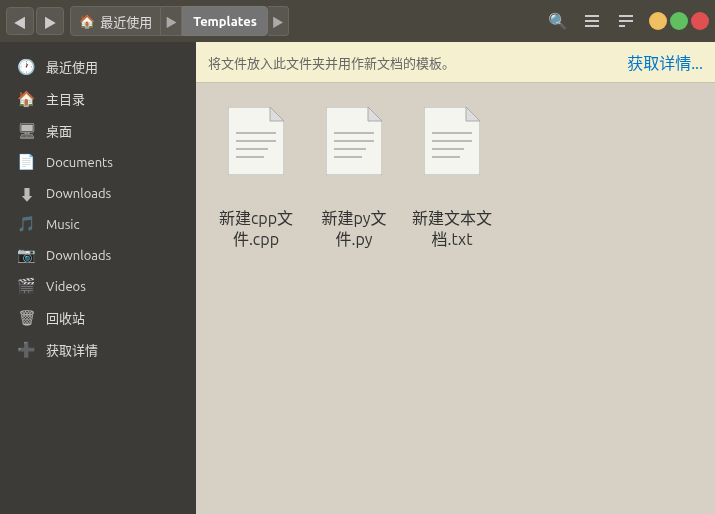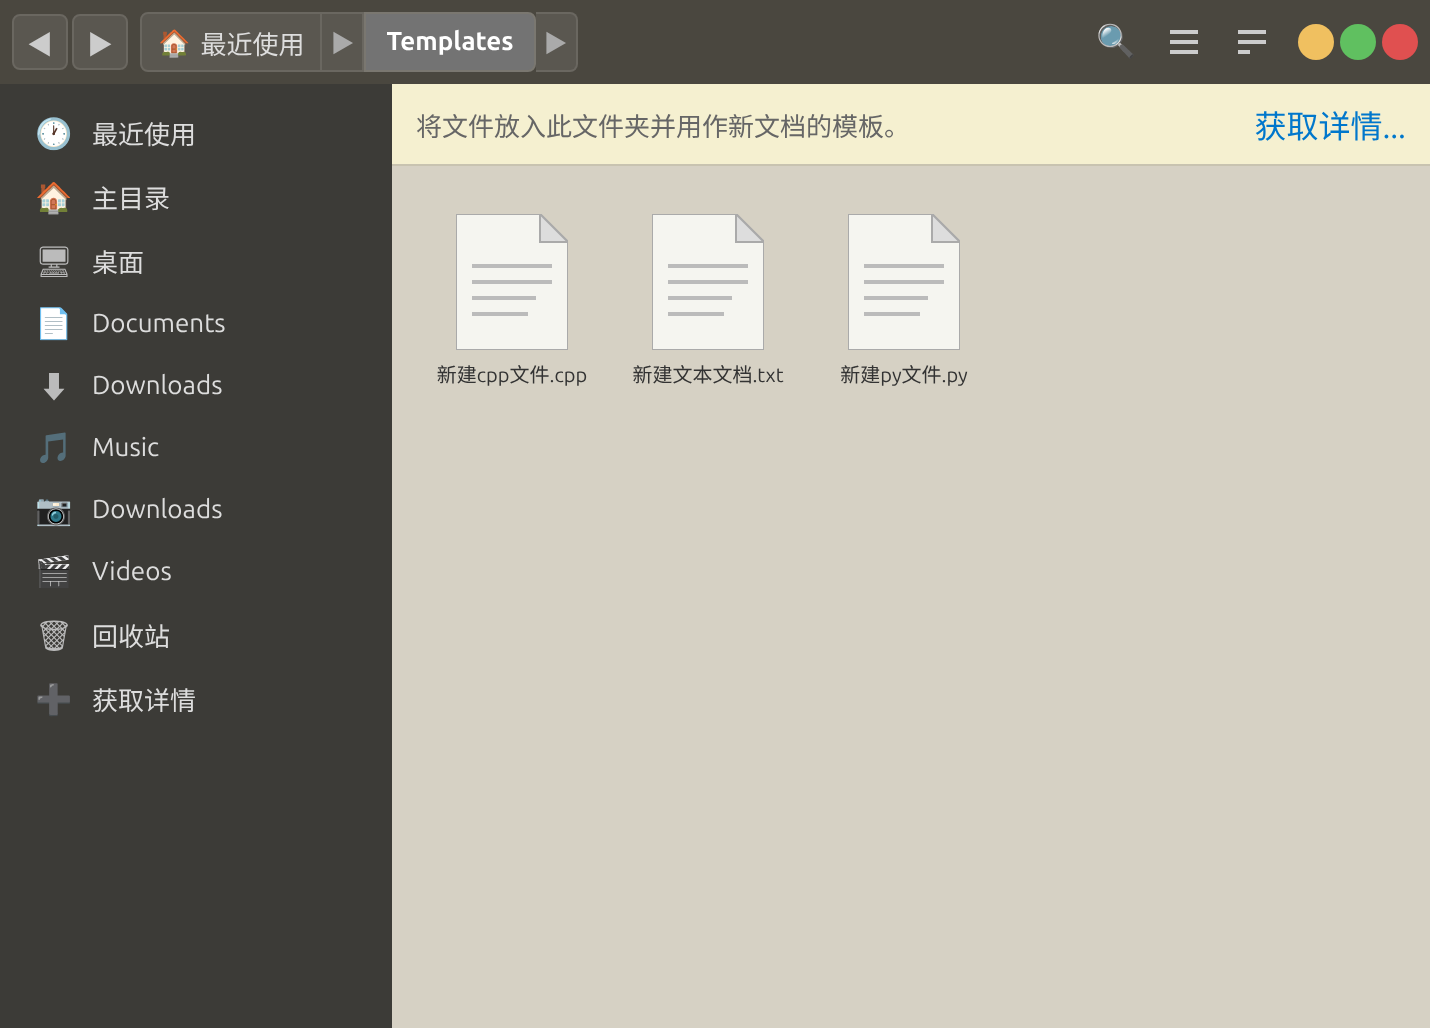--- a/index.html
+++ b/index.html
@@ -224,25 +224,26 @@
       width: 56px;
       height: 68px;
       position: relative;
       margin-bottom: 6px;
     }
     .file-icon svg {
       width: 100%;
       height: 100%;
     }
     .file-name {
-      font-size: 10px;
+      font-size: 16px;
       color: #333;
       text-align: center;
       line-height: 1.3;
       word-break: break-all;
+      margin-top: 27px;
     }
   </style>
 </head>
 <body>
 
 <div class="titlebar">
   <div class="nav-btn">◀</div>
   <div class="nav-btn">▶</div>
 
   <div class="breadcrumb-area">
@@ -351,32 +352,32 @@
         <div class="file-icon">
           <svg viewBox="0 0 56 68" xmlns="http://www.w3.org/2000/svg">
             <polygon points="0,0 42,0 56,14 56,68 0,68" fill="#f5f5f0" stroke="#aaa" stroke-width="1"></polygon>
             <polygon points="42,0 42,14 56,14" fill="#ddd" stroke="#aaa" stroke-width="1"></polygon>
             <line x1="8" y1="26" x2="48" y2="26" stroke="#bbb" stroke-width="2"></line>
             <line x1="8" y1="34" x2="48" y2="34" stroke="#bbb" stroke-width="2"></line>
             <line x1="8" y1="42" x2="40" y2="42" stroke="#bbb" stroke-width="2"></line>
             <line x1="8" y1="50" x2="36" y2="50" stroke="#bbb" stroke-width="2"></line>
           </svg>
         </div>
-        <div class="file-name">新建文本文档.txt</div>
+        <div class="file-name">新建py文件.py</div>
       </div>
 
       <div class="file-item">
         <div class="file-icon">
           <svg viewBox="0 0 56 68" xmlns="http://www.w3.org/2000/svg">
             <polygon points="0,0 42,0 56,14 56,68 0,68" fill="#f5f5f0" stroke="#aaa" stroke-width="1"></polygon>
             <polygon points="42,0 42,14 56,14" fill="#ddd" stroke="#aaa" stroke-width="1"></polygon>
             <line x1="8" y1="26" x2="48" y2="26" stroke="#bbb" stroke-width="2"></line>
             <line x1="8" y1="34" x2="48" y2="34" stroke="#bbb" stroke-width="2"></line>
             <line x1="8" y1="42" x2="40" y2="42" stroke="#bbb" stroke-width="2"></line>
             <line x1="8" y1="50" x2="36" y2="50" stroke="#bbb" stroke-width="2"></line>
           </svg>
         </div>
-        <div class="file-name">新建py文件.py</div>
+        <div class="file-name">新建文本文档.txt</div>
       </div>
 
     </div>
   </div>
 </div>
 
 </body></html>

